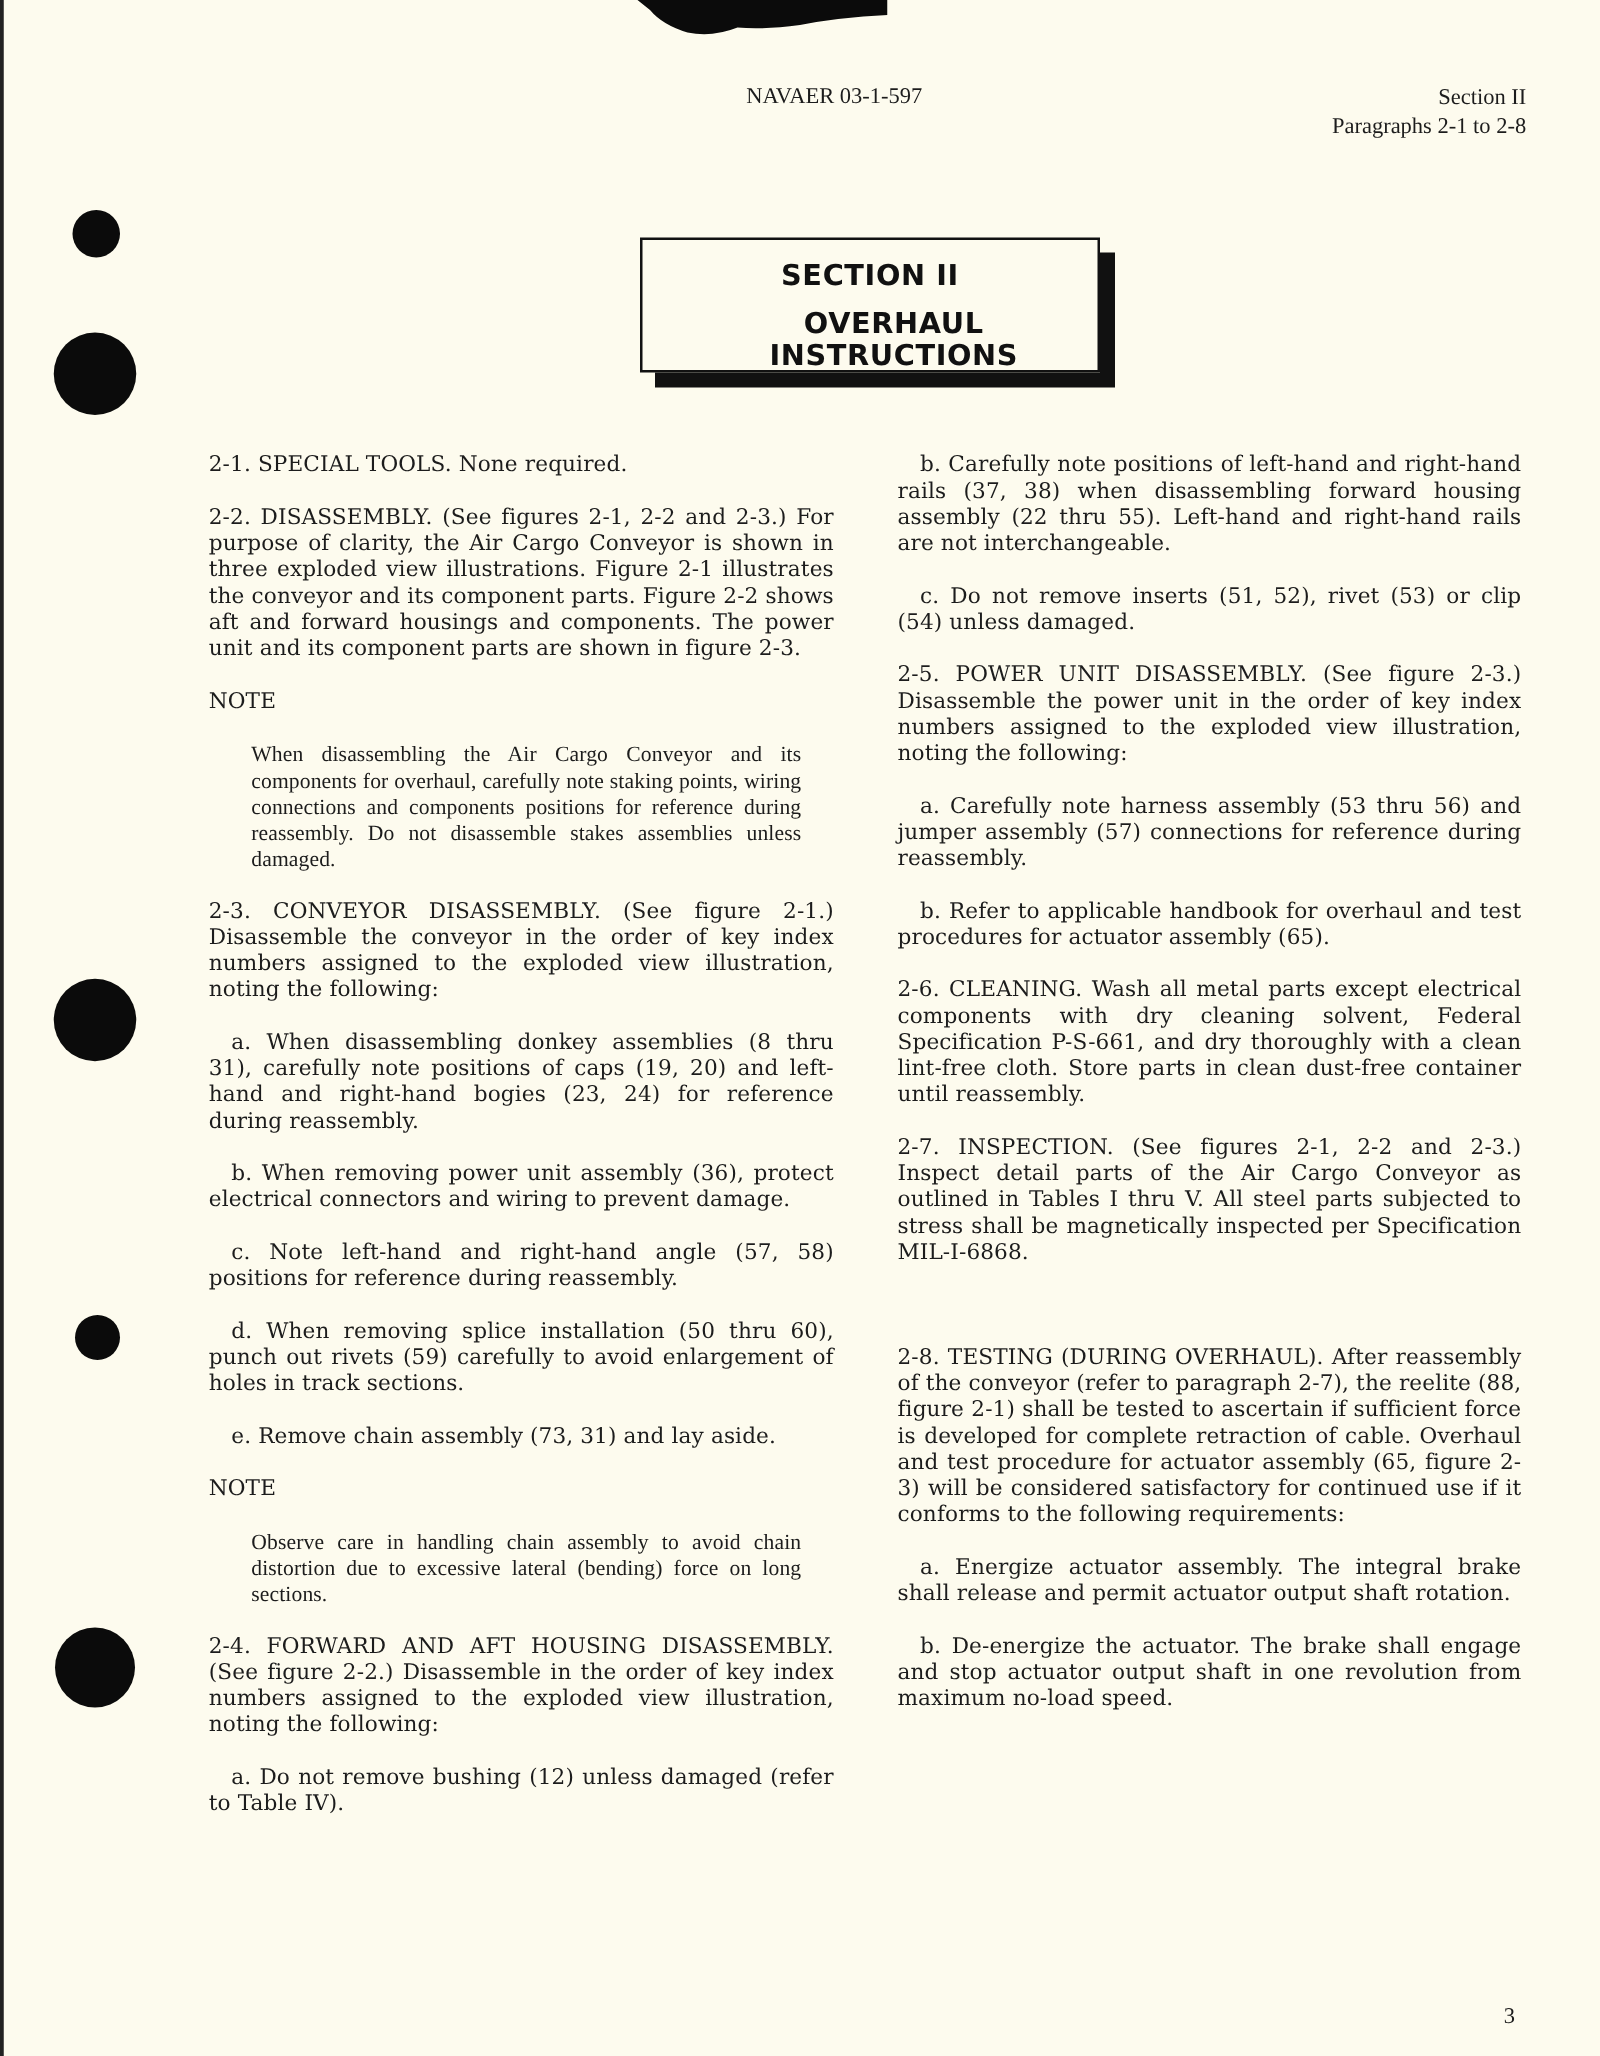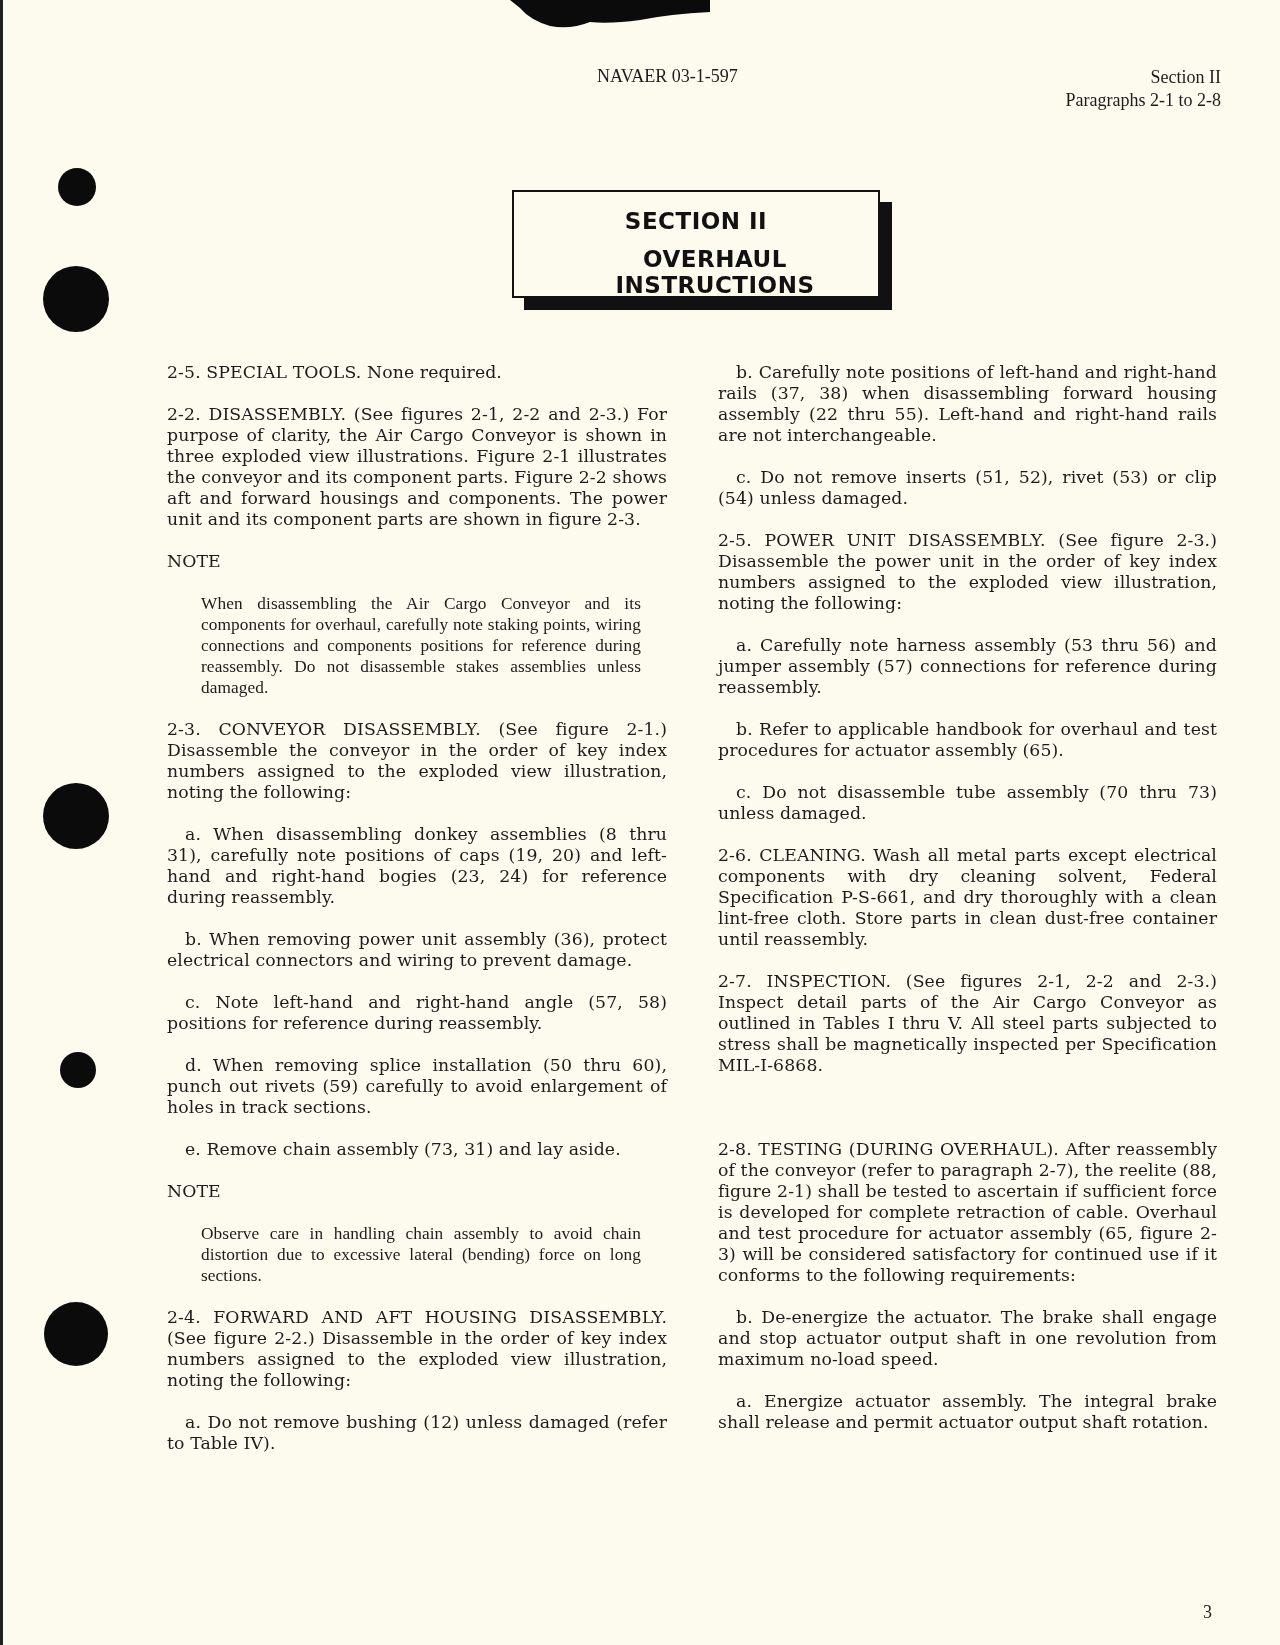--- a/index.html
+++ b/index.html
@@ -68,21 +68,21 @@
   <div>Section II</div>
   <div>Paragraphs 2-1 to 2-8</div>
 </div>
 
 <div class="title-box">
   <div class="l1">SECTION II</div>
   <div class="l2">OVERHAUL INSTRUCTIONS</div>
 </div>
 
 <div class="col left">
-  <p class="para">2-5.  SPECIAL TOOLS.  None required.</p>
+  <p class="para">2-1.  SPECIAL TOOLS.  None required.</p>
   <p class="para">2-2.  DISASSEMBLY.  (See figures 2-1, 2-2 and 2-3.) For purpose of clarity, the Air Cargo Conveyor is shown in three exploded view illustrations.  Figure 2-1 illustrates the conveyor and its component parts.  Figure 2-2 shows aft and forward housings and components.  The power unit and its component parts are shown in figure 2-3.</p>
   <p class="note-head">NOTE</p>
   <p class="note-body">When disassembling the Air Cargo Conveyor and its components for overhaul, carefully note staking points, wiring connections and components positions for reference during reassembly. Do not disassemble stakes assemblies unless damaged.</p>
   <p class="para">2-3.  CONVEYOR DISASSEMBLY.  (See figure 2-1.) Disassemble the conveyor in the order of key index numbers assigned to the exploded view illustration, noting the following:</p>
   <p class="sub">a.  When disassembling donkey assemblies (8 thru 31), carefully note positions of caps (19, 20) and left-hand and right-hand bogies (23, 24) for reference during reassembly.</p>
   <p class="sub">b.  When removing power unit assembly (36), protect electrical connectors and wiring to prevent damage.</p>
   <p class="sub">c.  Note left-hand and right-hand angle (57, 58) positions for reference during reassembly.</p>
   <p class="sub">d.  When removing splice installation (50 thru 60), punch out rivets (59) carefully to avoid enlargement of holes in track sections.</p>
   <p class="sub">e.  Remove chain assembly (73, 31) and lay aside.</p>
   <p class="note-head">NOTE</p>
@@ -90,22 +90,21 @@
   <p class="para">2-4.  FORWARD AND AFT HOUSING DISASSEMBLY. (See figure 2-2.)  Disassemble in the order of key index numbers assigned to the exploded view illustration, noting the following:</p>
   <p class="sub">a.  Do not remove bushing (12) unless damaged (refer to Table IV).</p>
 </div>
 
 <div class="col right">
   <p class="sub">b.  Carefully note positions of left-hand and right-hand rails (37, 38) when disassembling forward housing assembly (22 thru 55).  Left-hand and right-hand rails are not interchangeable.</p>
   <p class="sub">c.  Do not remove inserts (51, 52), rivet (53) or clip (54) unless damaged.</p>
   <p class="para">2-5.  POWER UNIT DISASSEMBLY.  (See figure 2-3.) Disassemble the power unit in the order of key index numbers assigned to the exploded view illustration, noting the following:</p>
   <p class="sub">a.  Carefully note harness assembly (53 thru 56) and jumper assembly (57) connections for reference during reassembly.</p>
   <p class="sub">b.  Refer to applicable handbook for overhaul and test procedures for actuator assembly (65).</p>
-  <p class="sub">c.  Do not disassemble tube assembly (70 thru 73) unless damaged.</p>
   <p class="para">2-6.  CLEANING.  Wash all metal parts except electrical components with dry cleaning solvent, Federal Specification P-S-661, and dry thoroughly with a clean lint-free cloth.  Store parts in clean dust-free container until reassembly.</p>
   <p class="para">2-7.  INSPECTION.  (See figures 2-1, 2-2 and 2-3.) Inspect detail parts of the Air Cargo Conveyor as outlined in Tables I thru V.  All steel parts subjected to stress shall be magnetically inspected per Specification MIL-I-6868.</p>
   <div class="gap-big"></div>
   <p class="para">2-8.  TESTING (DURING OVERHAUL).  After reassembly of the conveyor (refer to paragraph 2-7), the reelite (88, figure 2-1) shall be tested to ascertain if sufficient force is developed for complete retraction of cable. Overhaul and test procedure for actuator assembly (65, figure 2-3) will be considered satisfactory for continued use if it conforms to the following requirements:</p>
+  <p class="sub">a.  Energize actuator assembly.  The integral brake shall release and permit actuator output shaft rotation.</p>
   <p class="sub">b.  De-energize the actuator.  The brake shall engage and stop actuator output shaft in one revolution from maximum no-load speed.</p>
-  <p class="sub">a.  Energize actuator assembly.  The integral brake shall release and permit actuator output shaft rotation.</p>
 </div>
 
 <div class="page-number">3</div>
 
 </body></html>

